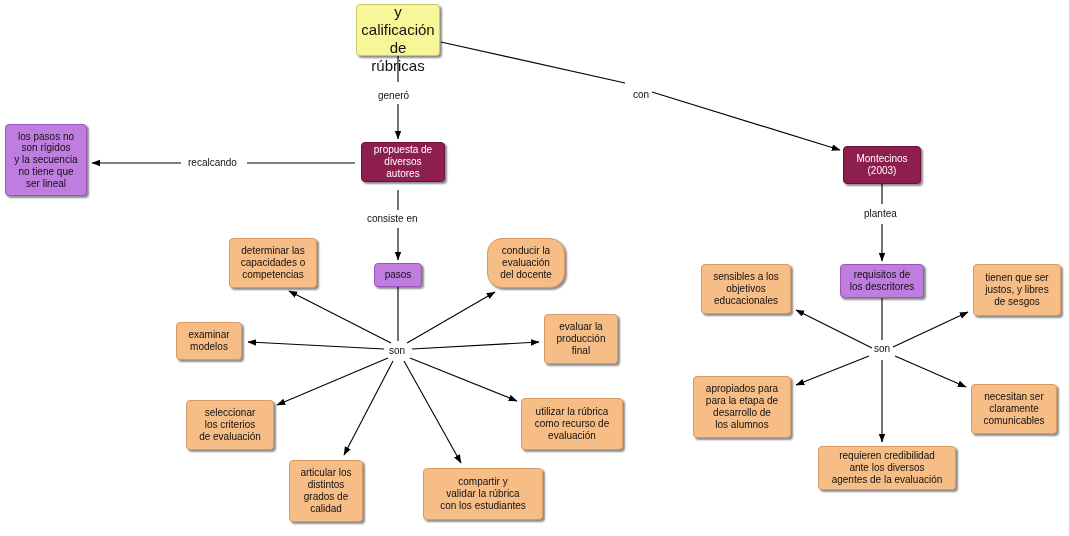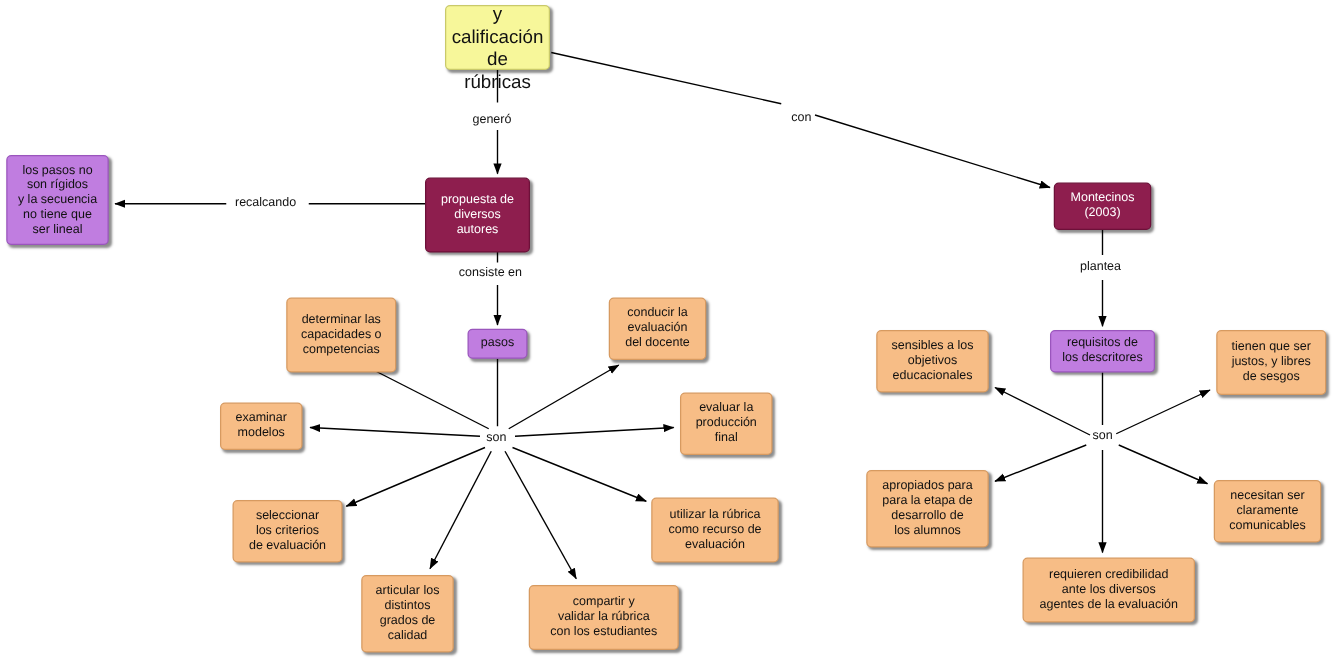--- a/index.html
+++ b/index.html
@@ -147,43 +147,43 @@
     </g>
     <g>
       <line x1="882" y1="360" x2="882" y2="442" stroke="#000" stroke-width="1.1" marker-end="url(#arrow)"></line>
     </g>
   </svg>
 
   <div class="node n-yellow" style="left:356px; top:4px; width:84px; height:52px; font-size:15px;">Elaboración y
 calificación de
 rúbricas</div>
 
-  <div class="node n-maroon" style="left:340px; top:142px; width:84px; height:60px; font-size:10px;">propuesta de
+  <div class="node n-maroon" style="left:361px; top:142px; width:84px; height:40px; font-size:10px;">propuesta de
 diversos
 autores</div>
 
   <div class="node n-maroon" style="left:843px; top:146px; width:78px; height:38px; font-size:10px;">Montecinos
 (2003)</div>
 
   <div class="node n-purple" style="left:5px; top:124px; width:82px; height:72px; font-size:10px;">los pasos no
 son rígidos
 y la secuencia
 no tiene que
 ser lineal</div>
 
   <div class="node n-purple" style="left:374px; top:263px; width:48px; height:24px; font-size:10px;">pasos</div>
 
   <div class="node n-purple" style="left:840px; top:264px; width:84px; height:34px; font-size:10px;">requisitos de
 los descritores</div>
 
-  <div class="node n-orange" style="left:229px; top:238px; width:88px; height:60px; font-size:10px;">determinar las
+  <div class="node n-orange" style="left:229px; top:238px; width:88px; height:50px; font-size:10px;">determinar las
 capacidades o
 competencias</div>
 
-  <div class="node n-orange" style="left:487px; top:238px; width:78px; height:50px; font-size:10px;">conducir la
+  <div class="node n-orange" style="left:487px; top:238px; width:78px; height:50px; font-size:10px;border-radius:15px;">conducir la
 evaluación
 del docente</div>
 
   <div class="node n-orange" style="left:176px; top:322px; width:66px; height:38px; font-size:10px;">examinar
 modelos</div>
 
   <div class="node n-orange" style="left:544px; top:314px; width:74px; height:50px; font-size:10px;">evaluar la
 producción
 final</div>
 
@@ -214,21 +214,21 @@
 
   <div class="node n-orange" style="left:693px; top:376px; width:98px; height:62px; font-size:10px;">apropiados para
 para la etapa de
 desarrollo de
 los alumnos</div>
 
   <div class="node n-orange" style="left:971px; top:384px; width:86px; height:50px; font-size:10px;">necesitan ser
 claramente
 comunicables</div>
 
-  <div class="node n-orange" style="left:818px; top:446px; width:138px; height:52px; font-size:10px;">requieren credibilidad
+  <div class="node n-orange" style="left:818px; top:446px; width:138px; height:44px; font-size:10px;">requieren credibilidad
 ante los diversos
 agentes de la evaluación</div>
 
   <div class="edge-label" style="left:378px; top:90px;">generó</div>
   <div class="edge-label" style="left:633px; top:89px;">con</div>
   <div class="edge-label" style="left:188px; top:157px;">recalcando</div>
   <div class="edge-label" style="left:367px; top:213px;text-align:right;">consiste en</div>
   <div class="edge-label" style="left:864px; top:208px;">plantea</div>
   <div class="edge-label" style="left:389px; top:345px;">son</div>
   <div class="edge-label" style="left:874px; top:343px;">son</div>

